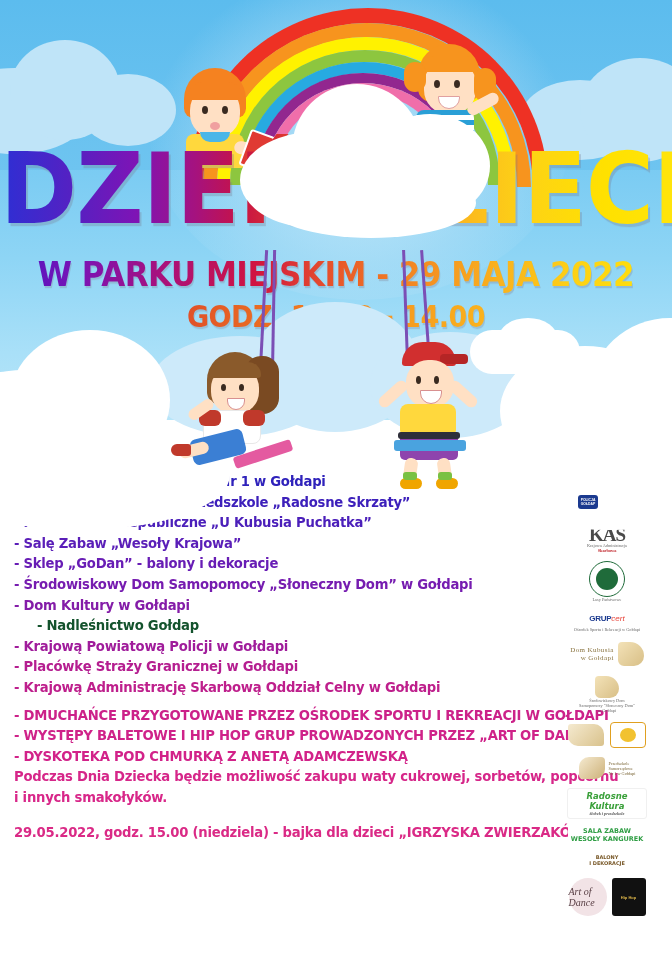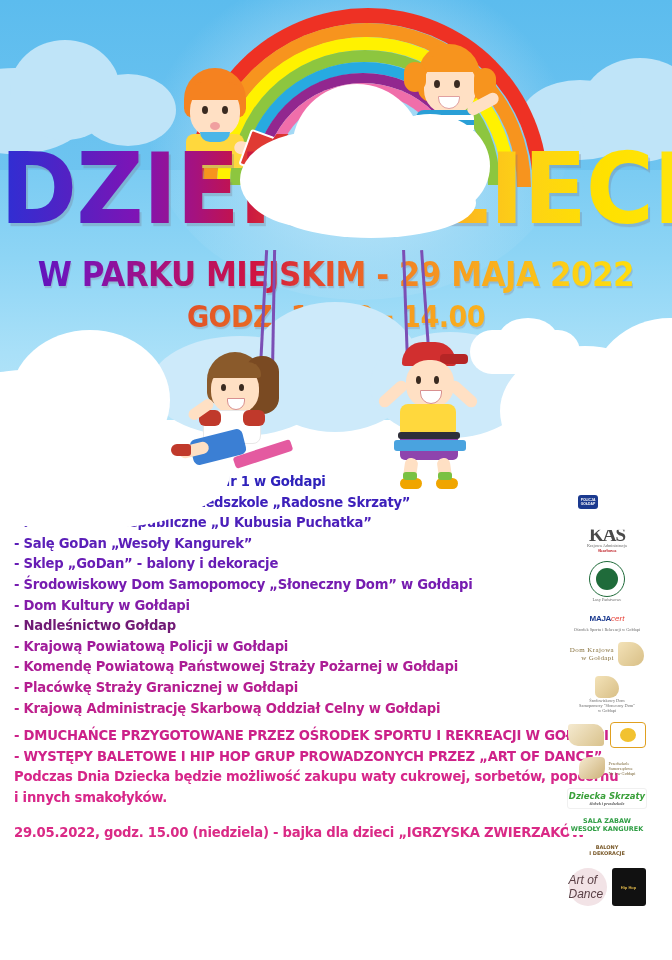--- a/index.html
+++ b/index.html
@@ -135,21 +135,21 @@
   .nord i{font-family:"Liberation Sans",sans-serif;font-size:8px;color:#e8443a;font-style:italic;}
   .dk{font-family:"Liberation Serif",serif;font-size:7px;color:#8a7440;text-align:right;line-height:8px;letter-spacing:.4px;}
   .cupshape{width:26px;height:24px;background:linear-gradient(135deg,#f3e2b8,#d8bf86);border-radius:4px 14px 10px 6px;}
   .banner{width:78px;border-radius:3px;text-align:center;font-weight:bold;font-family:"DejaVu Sans",sans-serif;}
   .rs{background:#ffffff;color:#3aa03a;font-size:8.5px;padding:2px 0;border:1px solid #f0f0f0;font-style:italic;}
   .wk{background:#fff;font-size:6.5px;padding:2px 0;color:#e8443a;}
   .wk span{color:#2f9e44;}
   .balony{background:#fff;font-size:8px;padding:3px 0;color:#e8a020;}
   .balony span{color:#7a5a2a;display:block;font-size:5px;}
   .artd{width:38px;height:38px;border-radius:50%;background:#f2e3e6;display:flex;align-items:center;justify-content:center;}
-  .artd i{font-family:Liberation Sans, sans-serif;font-style:italic;font-size:12px;color:#5a4046;}
+  .artd i{font-family:Liberation Serif, serif;font-style:italic;font-size:10px;color:#5a4046;}
   .blackbadge{width:34px;height:38px;background:#111;border-radius:3px;display:flex;flex-direction:column;align-items:center;justify-content:center;}
   .blackbadge .b1{font-size:4px;color:#e0b84a;font-weight:bold;}
 </style>
 </head>
 <body>
 
 <div class="poster">
 
   <div class="sky"></div>
   <div class="sky-deep"></div>
@@ -304,34 +304,34 @@
     <div style="position:absolute;left:16px;top:100px;width:72px;height:11px;background:#4aa3df;border-radius:3px;"></div>
   </div>
 
   <div class="body-text">
     <p class="ln head" style="color:#2a2ab8;">ATRAKCJE DLA DZIECI</p>
     <p class="ln head" style="color:#2a2ab8;">PRZYGOTOWANE PRZEZ:</p>
 
     <p class="ln" style="color:#2f22bb;">- Przedszkole Samorządowe Nr 1 w Gołdapi</p>
     <p class="ln" style="color:#3d20bb;">- Niepubliczny Żłobek i Przedszkole „Radosne Skrzaty”</p>
     <p class="ln" style="color:#4b1fba;">- Przedszkole Niepubliczne „U Kubusia Puchatka”</p>
-    <p class="ln" style="color:#5a1eb8;">- Salę GoDan „Wesoły Kangurek”</p>
+    <p class="ln" style="color:#5a1eb8;">- Salę Zabaw „Wesoły Krajowa”</p>
     <p class="ln" style="color:#681db5;">- Sklep „GoDan” - balony i dekoracje</p>
     <p class="ln" style="color:#761cb0;">- Środowiskowy Dom Samopomocy „Słoneczny Dom” w Gołdapi</p>
     <p class="ln" style="color:#841ca8;">- Dom Kultury w Gołdapi</p>
-    <p class="ln" style="color:#701a75;">- Nadleśnictwo Gołdap</p>
+    <p class="ln" style="color:#14532d;margin-left:23px;">- Nadleśnictwo Gołdap</p>
     <p class="ln" style="color:#a01c9b;">- Krajową Powiatową Policji w Gołdapi</p>
-    <p class="ln" style="color:#ac1d95;">- Komendę Powiatową Państwowej Straży Pożarnej w Gołdapi</p>
     <p class="ln" style="color:#b51e90;">- Placówkę Straży Granicznej w Gołdapi</p>
     <p class="ln" style="color:#be1f8c;">- Krajową Administrację Skarbową Oddział Celny w Gołdapi</p>
 
     <div class="gap"></div>
 
     <p class="ln" style="color:#cc2189;">- DMUCHAŃCE PRZYGOTOWANE PRZEZ OŚRODEK SPORTU I REKREACJI W GOŁDAPI</p>
     <p class="ln" style="color:#cf2289;">- WYSTĘPY BALETOWE I HIP HOP GRUP PROWADZONYCH PRZEZ „ART OF DANCE”</p>
+    <p class="ln" style="color:#d22289;">- DYSKOTEKA POD CHMURKĄ Z ANETĄ ADAMCZEWSKĄ</p>
 
     <p class="ln" style="color:#d62689;">Podczas Dnia Dziecka będzie możliwość zakupu waty cukrowej, sorbetów, popcornu</p>
     <p class="ln" style="color:#d82789;">i innych smakołyków.</p>
 
     <div class="gap" style="height:14px;"></div>
 
     <p class="ln" style="color:#da2a86;">29.05.2022, godz. 15.00 (niedziela) - bajka dla dzieci „IGRZYSKA ZWIERZAKÓW”</p>
   </div>
 
   <div class="logos">
@@ -384,29 +384,29 @@
 
     <div class="logo" style="margin-top:2px;">
       <div class="nadl">
           <div class="nadl-in"></div>
         </div>
       <span class="lg-txt sm">Lasy Państwowe</span>
     </div>
 
     <div class="logo" style="margin-top:2px;">
       <div class="nord">
-        <b>MAJA</b>
+        <b>GRUP</b>
           <i>cert</i>
       </div>
       <span class="lg-txt sm">Ośrodek Sportu i Rekreacji w Gołdapi</span>
     </div>
 
     <div class="logo-row" style="margin-top:4px;gap:4px;">
       <div style="display:flex;flex-direction:column;align-items:flex-end;">
-        <span class="dk">Dom Krajowa</span>
+        <span class="dk">Dom Kubusia</span>
         <span class="dk">w Gołdapi</span>
       </div>
       <div class="cupshape"></div>
     </div>
 
     <div class="logo" style="margin-top:4px;">
       <div class="cupshape" style="width:24px;height:22px;"></div>
       <span class="lg-txt sm">Środowiskowy Dom</span>
       <span class="lg-txt sm">Samopomocy "Słoneczny Dom"</span>
       <span class="lg-txt sm">w Gołdapi</span>
@@ -422,21 +422,21 @@
     <div class="logo-row" style="margin-top:3px;gap:4px;">
       <div style="width:26px;height:22px;background:linear-gradient(135deg,#f5ead0,#cdb179);border-radius:10px 4px 10px 4px;"></div>
       <div style="display:flex;flex-direction:column;align-items:flex-start;">
         <span class="lg-txt sm" style="color:#7a6535;">Przedszkole</span>
         <span class="lg-txt sm" style="color:#7a6535;">Samorządowe</span>
         <span class="lg-txt sm" style="color:#7a6535;">Nr 1 w Gołdapi</span>
       </div>
     </div>
 
     <div class="banner rs" style="margin-top:3px;">
-      <span>Dziecka Skrzaty</span>
+      <span>Radosne Kultura</span>
       <span class="lg-txt sm" style="display:block;color:#555;">żłobek i przedszkole</span>
     </div>
 
     <div class="banner wk">
       <span>SALA ZABAW</span>
       <span style="display:block;">WESOŁY KANGUREK</span>
     </div>
 
     <div class="banner balony">
       <span>BALONY</span>

